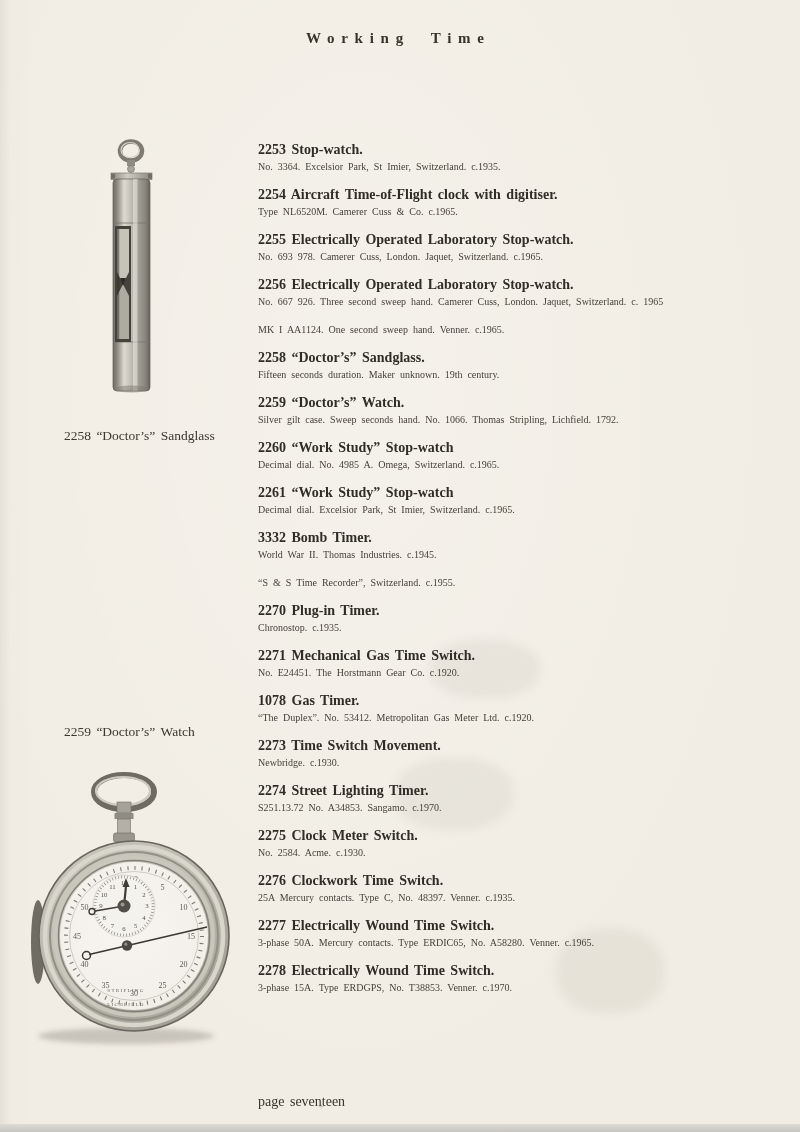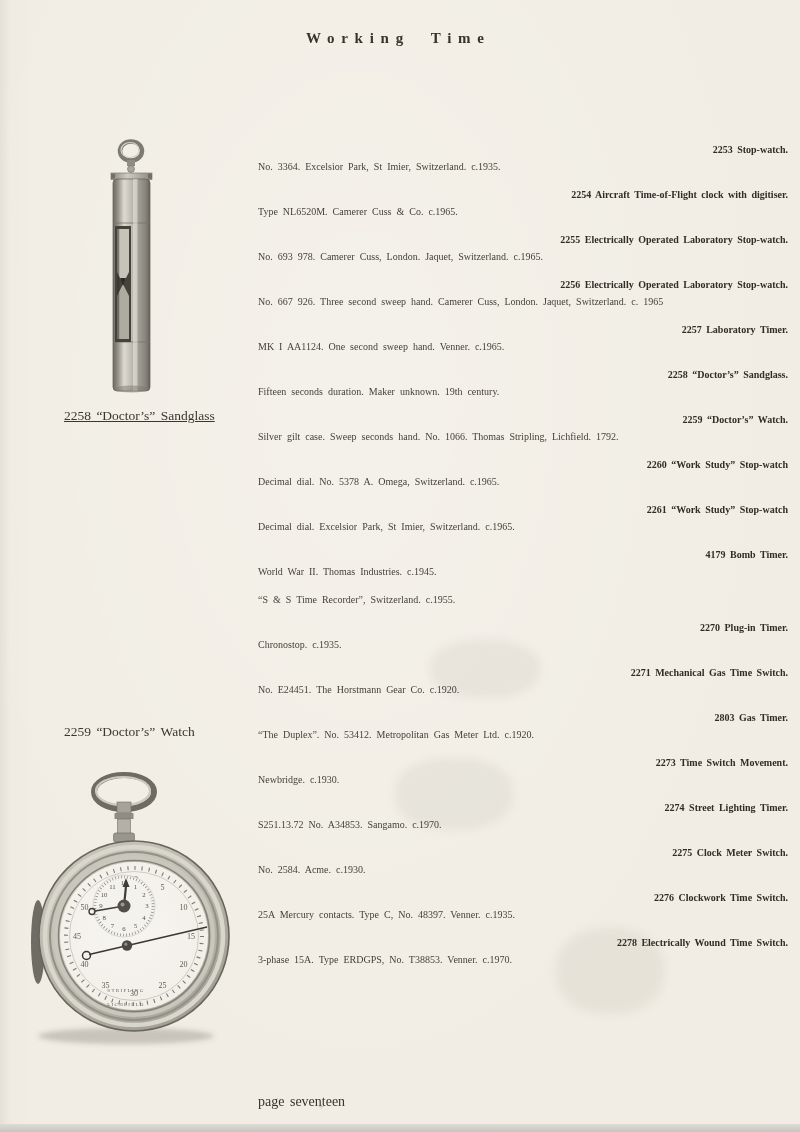--- a/index.html
+++ b/index.html
@@ -23,31 +23,31 @@
   .header{
     position:absolute;left:258px;top:30px;
     font-size:15px;font-weight:bold;color:#37342c;
     letter-spacing:.45em;word-spacing:.7em;margin-left:48px;
   }
   .entries{
     position:absolute;left:258px;top:141px;width:530px;
   }
   .entry{margin-bottom:11px;}
   .entry-title{
-    font-size:10px;font-weight:bold;color:#302d26;
-    line-height:17px;white-space:nowrap;word-spacing:2px;text-align:right;
+    font-size:14px;font-weight:bold;color:#302d26;
+    line-height:17px;white-space:nowrap;word-spacing:2px;
   }
   .entry-detail{
     font-size:10px;color:#46423a;line-height:17px;
     white-space:nowrap;word-spacing:2.5px;
   }
   .caption{
     position:absolute;font-size:13.5px;color:#3b372f;word-spacing:2px;white-space:nowrap;
   }
-  .caption-sandglass{left:64px;top:408px;text-decoration:underline;}
+  .caption-sandglass{left:64px;top:428px;}
   .caption-watch{left:64px;top:724px;}
   .footer{
     position:absolute;left:258px;top:1094px;
     font-size:14px;font-weight:normal;color:#37342c;word-spacing:2px;
   }
   .print-mark{
     position:absolute;left:318px;top:1100px;
     font-size:11px;color:#9b978c;opacity:.7;
   }
   .figure{position:absolute;}
@@ -232,75 +232,78 @@
       </div>
       <div class="entry">
         <div class="entry-title"><span>2255</span> <span>Electrically Operated Laboratory Stop-watch.</span></div>
         <div class="entry-detail">No. 693 978. Camerer Cuss, London. Jaquet, Switzerland. c.1965.</div>
       </div>
       <div class="entry">
         <div class="entry-title"><span>2256</span> <span>Electrically Operated Laboratory Stop-watch.</span></div>
         <div class="entry-detail">No. 667 926. Three second sweep hand. Camerer Cuss, London. Jaquet, Switzerland. c. 1965</div>
       </div>
       <div class="entry">
-        <div class="entry-title"><span>2257</span> <span>Laboratory Timer.</span></div>
         <div class="entry-detail">MK I AA1124. One second sweep hand. Venner. c.1965.</div>
       </div>
       <div class="entry">
         <div class="entry-title"><span>2258</span> <span>“Doctor’s” Sandglass.</span></div>
         <div class="entry-detail">Fifteen seconds duration. Maker unknown. 19th century.</div>
       </div>
       <div class="entry">
         <div class="entry-title"><span>2259</span> <span>“Doctor’s” Watch.</span></div>
         <div class="entry-detail">Silver gilt case. Sweep seconds hand. No. 1066. Thomas Stripling, Lichfield. 1792.</div>
       </div>
       <div class="entry">
         <div class="entry-title"><span>2260</span> <span>“Work Study” Stop-watch</span></div>
-        <div class="entry-detail">Decimal dial. No. 5378 A. Omega, Switzerland. c.1965.</div>
+        <div class="entry-detail">Decimal dial. No. 4985 A. Omega, Switzerland. c.1965.</div>
       </div>
       <div class="entry">
         <div class="entry-title"><span>2261</span> <span>“Work Study” Stop-watch</span></div>
         <div class="entry-detail">Decimal dial. Excelsior Park, St Imier, Switzerland. c.1965.</div>
       </div>
       <div class="entry">
-        <div class="entry-title"><span>4179</span> <span>Bomb Timer.</span></div>
+        <div class="entry-title"><span>3332</span> <span>Bomb Timer.</span></div>
         <div class="entry-detail">World War II. Thomas Industries. c.1945.</div>
       </div>
       <div class="entry">
         <div class="entry-detail">“S &amp; S Time Recorder”, Switzerland. c.1955.</div>
       </div>
       <div class="entry">
         <div class="entry-title"><span>2270</span> <span>Plug-in Timer.</span></div>
         <div class="entry-detail">Chronostop. c.1935.</div>
       </div>
       <div class="entry">
         <div class="entry-title"><span>2271</span> <span>Mechanical Gas Time Switch.</span></div>
         <div class="entry-detail">No. E24451. The Horstmann Gear Co. c.1920.</div>
       </div>
       <div class="entry">
-        <div class="entry-title"><span>2803</span> <span>Gas Timer.</span></div>
+        <div class="entry-title"><span>1078</span> <span>Gas Timer.</span></div>
         <div class="entry-detail">“The Duplex”. No. 53412. Metropolitan Gas Meter Ltd. c.1920.</div>
       </div>
       <div class="entry">
         <div class="entry-title"><span>2273</span> <span>Time Switch Movement.</span></div>
         <div class="entry-detail">Newbridge. c.1930.</div>
       </div>
       <div class="entry">
         <div class="entry-title"><span>2274</span> <span>Street Lighting Timer.</span></div>
         <div class="entry-detail">S251.13.72 No. A34853. Sangamo. c.1970.</div>
       </div>
       <div class="entry">
         <div class="entry-title"><span>2275</span> <span>Clock Meter Switch.</span></div>
         <div class="entry-detail">No. 2584. Acme. c.1930.</div>
       </div>
       <div class="entry">
         <div class="entry-title"><span>2276</span> <span>Clockwork Time Switch.</span></div>
         <div class="entry-detail">25A Mercury contacts. Type C, No. 48397. Venner. c.1935.</div>
       </div>
       <div class="entry">
+        <div class="entry-title"><span>2277</span> <span>Electrically Wound Time Switch.</span></div>
+        <div class="entry-detail">3-phase 50A. Mercury contacts. Type ERDIC65, No. A58280. Venner. c.1965.</div>
+      </div>
+      <div class="entry">
         <div class="entry-title"><span>2278</span> <span>Electrically Wound Time Switch.</span></div>
         <div class="entry-detail">3-phase 15A. Type ERDGPS, No. T38853. Venner. c.1970.</div>
       </div>
     </div>
 
   <div class="footer">page seventeen</div>
   <div class="print-mark">+</div>
 
   <div class="edge-bottom"></div>
 </div>

